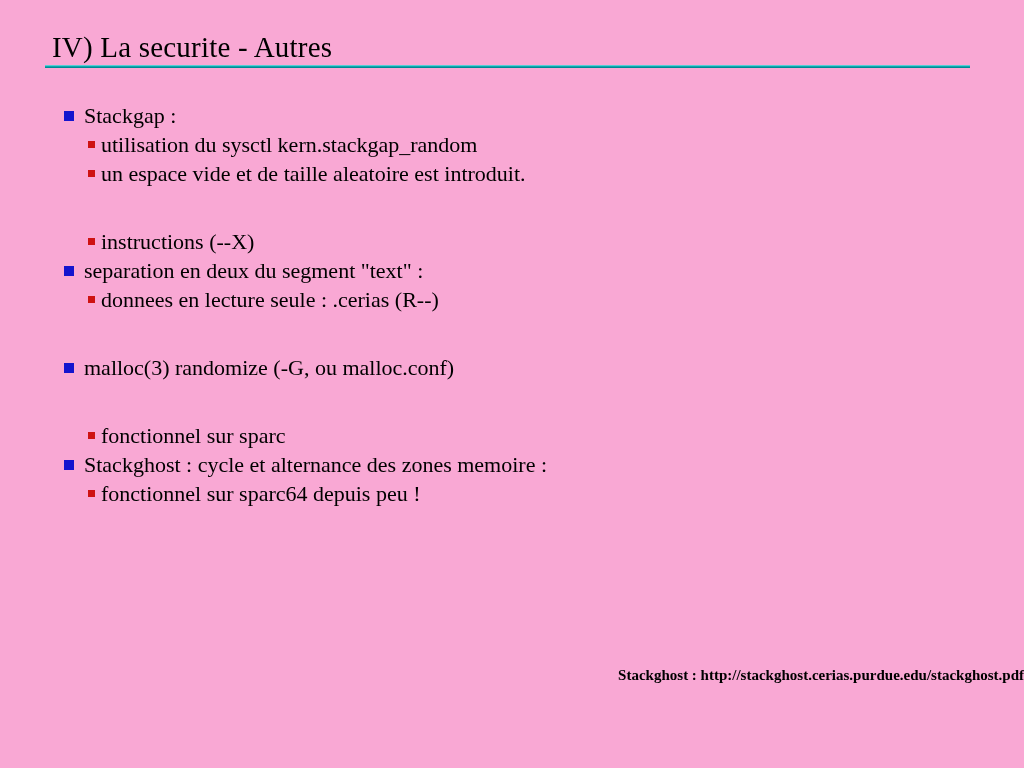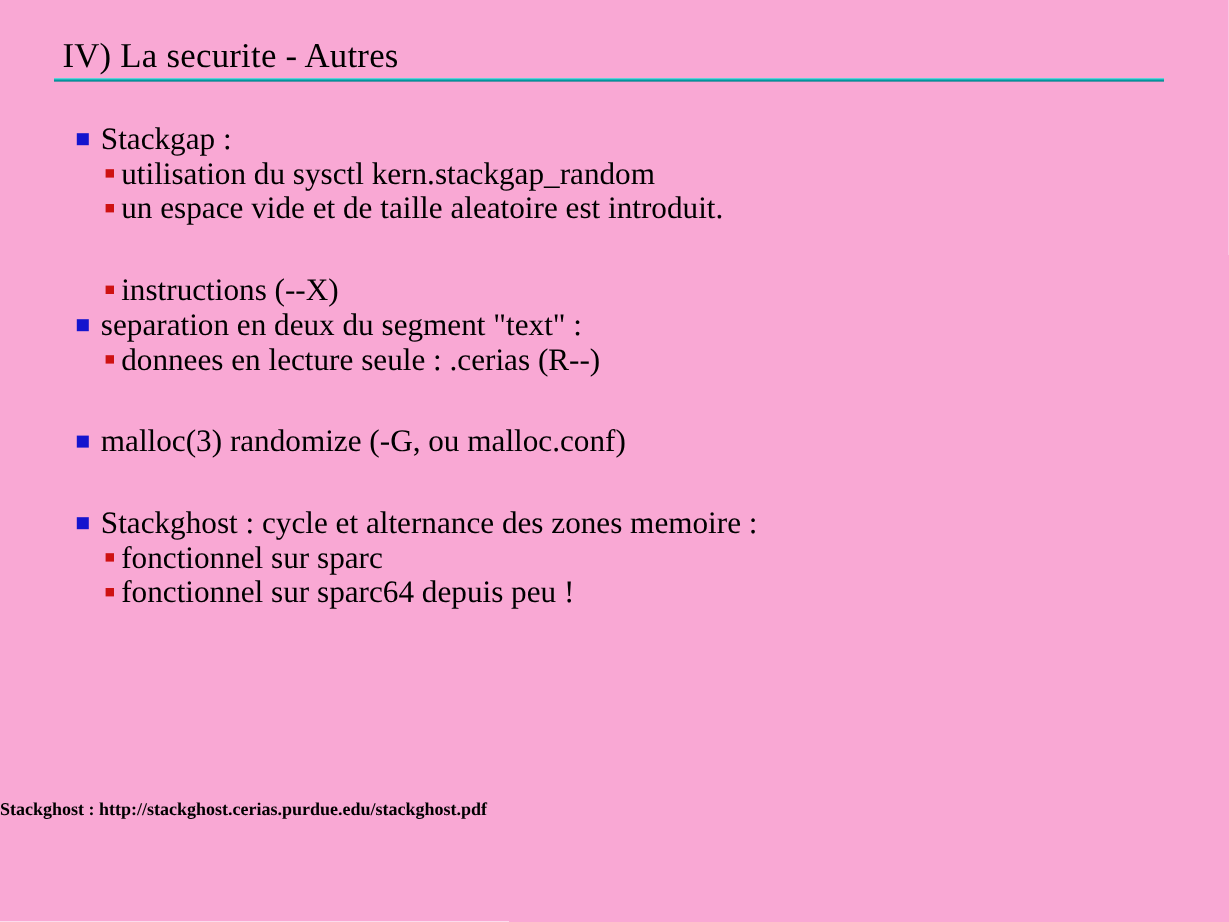--- a/index.html
+++ b/index.html
@@ -45,21 +45,21 @@
     width: 100%;
   }
   .g0 { top: 101px; }
   .g1 { top: 227px; }
   .g2 { top: 353px; }
   .g3 { top: 421px; }
   .row {
     display: flex;
     align-items: center;
     height: 29px;
-    font-size: 26px;
+    font-size: 22px;
     white-space: nowrap;
   }
   .b1 {
     flex: none;
     width: 10px;
     height: 10px;
     margin-left: 64px;
     background: var(--bullet-l1);
   }
   .row.l1 .txt { margin-left: 10px; }
@@ -69,21 +69,21 @@
     height: 7px;
     margin-left: 88px;
     background: var(--bullet-l2);
   }
   .row.l2 .txt { margin-left: 6px; }
   .footer {
     position: absolute;
     left: 0;
     top: 665px;
     width: 100%;
-    text-align: left;
+    text-align: right;
     font-size: 15px;
     font-weight: bold;
     line-height: 20px;
     color: #000000;
   }
 </style>
 </head>
 <body>
 
 <div class="slide" style="--accent: #00a2aa; --accent-top: #7fe0e6; --bullet-l1: #1414ce; --bullet-l2: #ce1212;">
@@ -122,27 +122,27 @@
   </div>
 
   <div class="group g2">
     <div class="row l1">
       <span class="b1"></span>
       <span class="txt">malloc(3) randomize (-G, ou malloc.conf)</span>
     </div>
   </div>
 
   <div class="group g3">
+    <div class="row l2">
+      <span class="b2"></span>
+      <span class="txt">fonctionnel sur sparc</span>
+    </div>
     <div class="row l1">
       <span class="b1"></span>
       <span class="txt">Stackghost : cycle et alternance des zones memoire :</span>
-    </div>
-    <div class="row l2">
-      <span class="b2"></span>
-      <span class="txt">fonctionnel sur sparc</span>
     </div>
     <div class="row l2">
       <span class="b2"></span>
       <span class="txt">fonctionnel sur sparc64 depuis peu !</span>
     </div>
   </div>
 
   <div class="footer">Stackghost : http://stackghost.cerias.purdue.edu/stackghost.pdf</div>
 
 </div>

